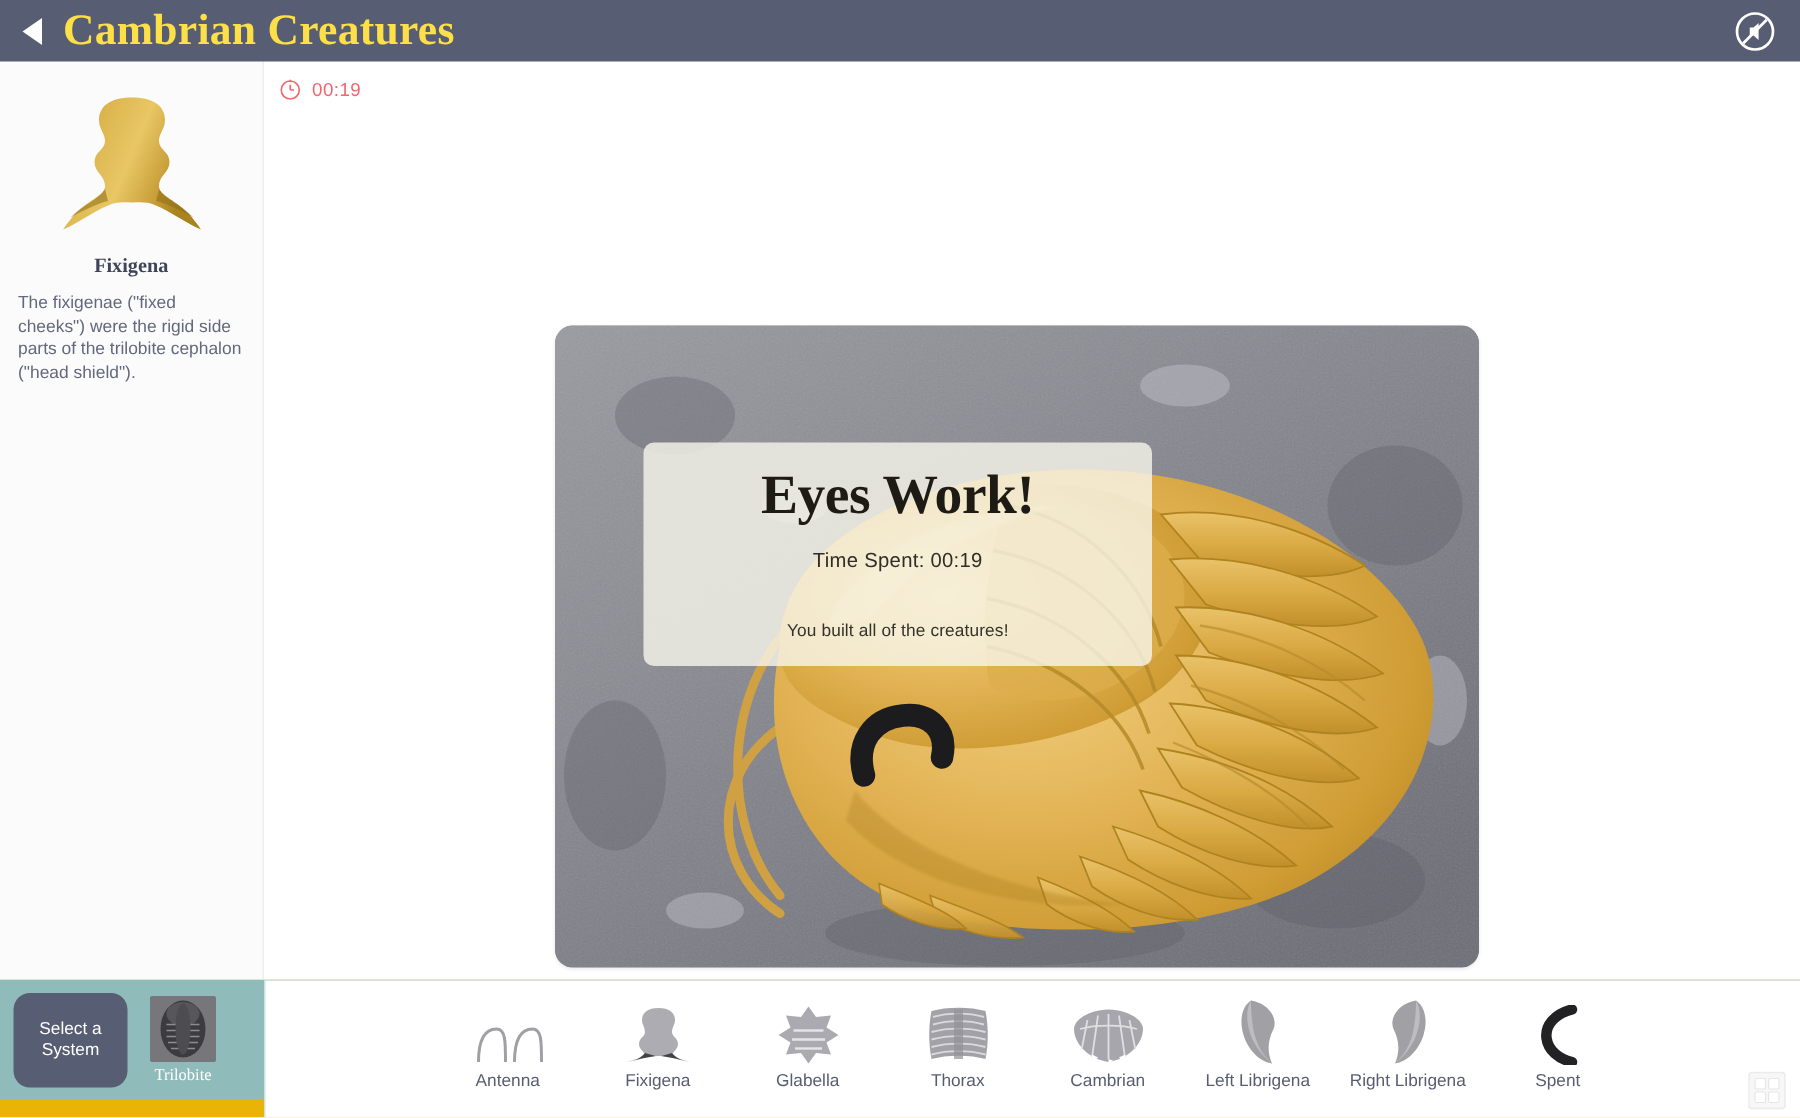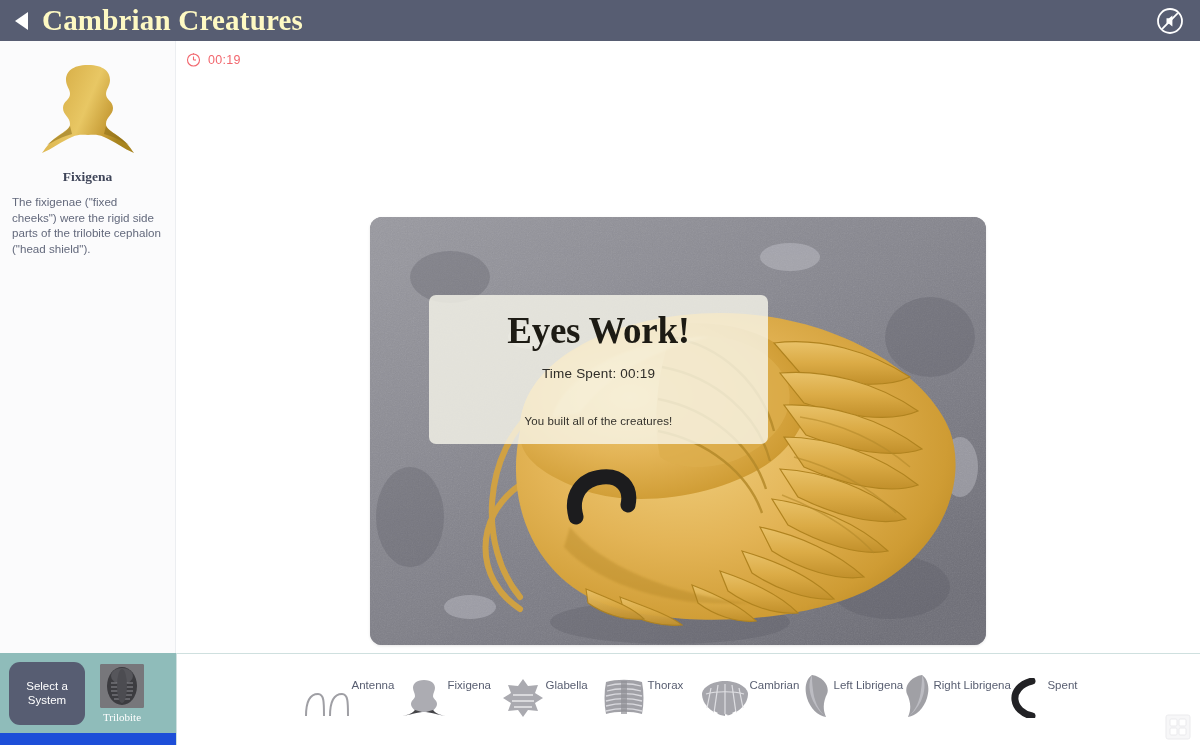--- a/index.html
+++ b/index.html
@@ -37,21 +37,21 @@
   #back-btn .tri {
     width: 0; height: 0;
     border-top: 9px solid transparent;
     border-bottom: 9px solid transparent;
     border-right: 13px solid #ffffff;
   }
   #app-title {
     font-family: "Liberation Serif", serif;
     font-size: 29px;
     font-weight: bold;
-    color: #fef9c3;
+    color: #fde047;
     letter-spacing: 0.2px;
     line-height: 41px;
     white-space: nowrap;
   }
   #mute-btn {
     position: absolute;
     right: 16px; top: 7px;
     width: 28px; height: 28px;
     cursor: pointer;
   }
@@ -153,21 +153,21 @@
     color: #33312b;
     margin-top: 34px;
     letter-spacing: 0.1px;
   }
 
   
   #bottombar {
     position: absolute;
     left: 0; top: 653px;
     width: 1200px; height: 92px;
-    background: #1d4ed8;
+    background: #eab308;
   }
   #system-panel {
     position: absolute;
     left: 0; top: 0;
     width: 176px; height: 80px;
     background: #8fbcba;
     display: flex;
     align-items: center;
     padding-left: 9px;
     gap: 6px;
@@ -216,22 +216,22 @@
     border-left: 1px solid #cfe0df;
     display: flex;
     align-items: center;
     justify-content: center;
     gap: 22px;
     padding-bottom: 7px;
   }
   .part {
     width: 78px;
     display: flex;
-    flex-direction: row;
-    align-items: flex-start;
+    flex-direction: column;
+    align-items: center;
     cursor: pointer;
     opacity: 0.95;
   }
   .part-icon {
     height: 44px;
     width: 60px;
     display: flex;
     align-items: flex-end;
     justify-content: center;
   }

